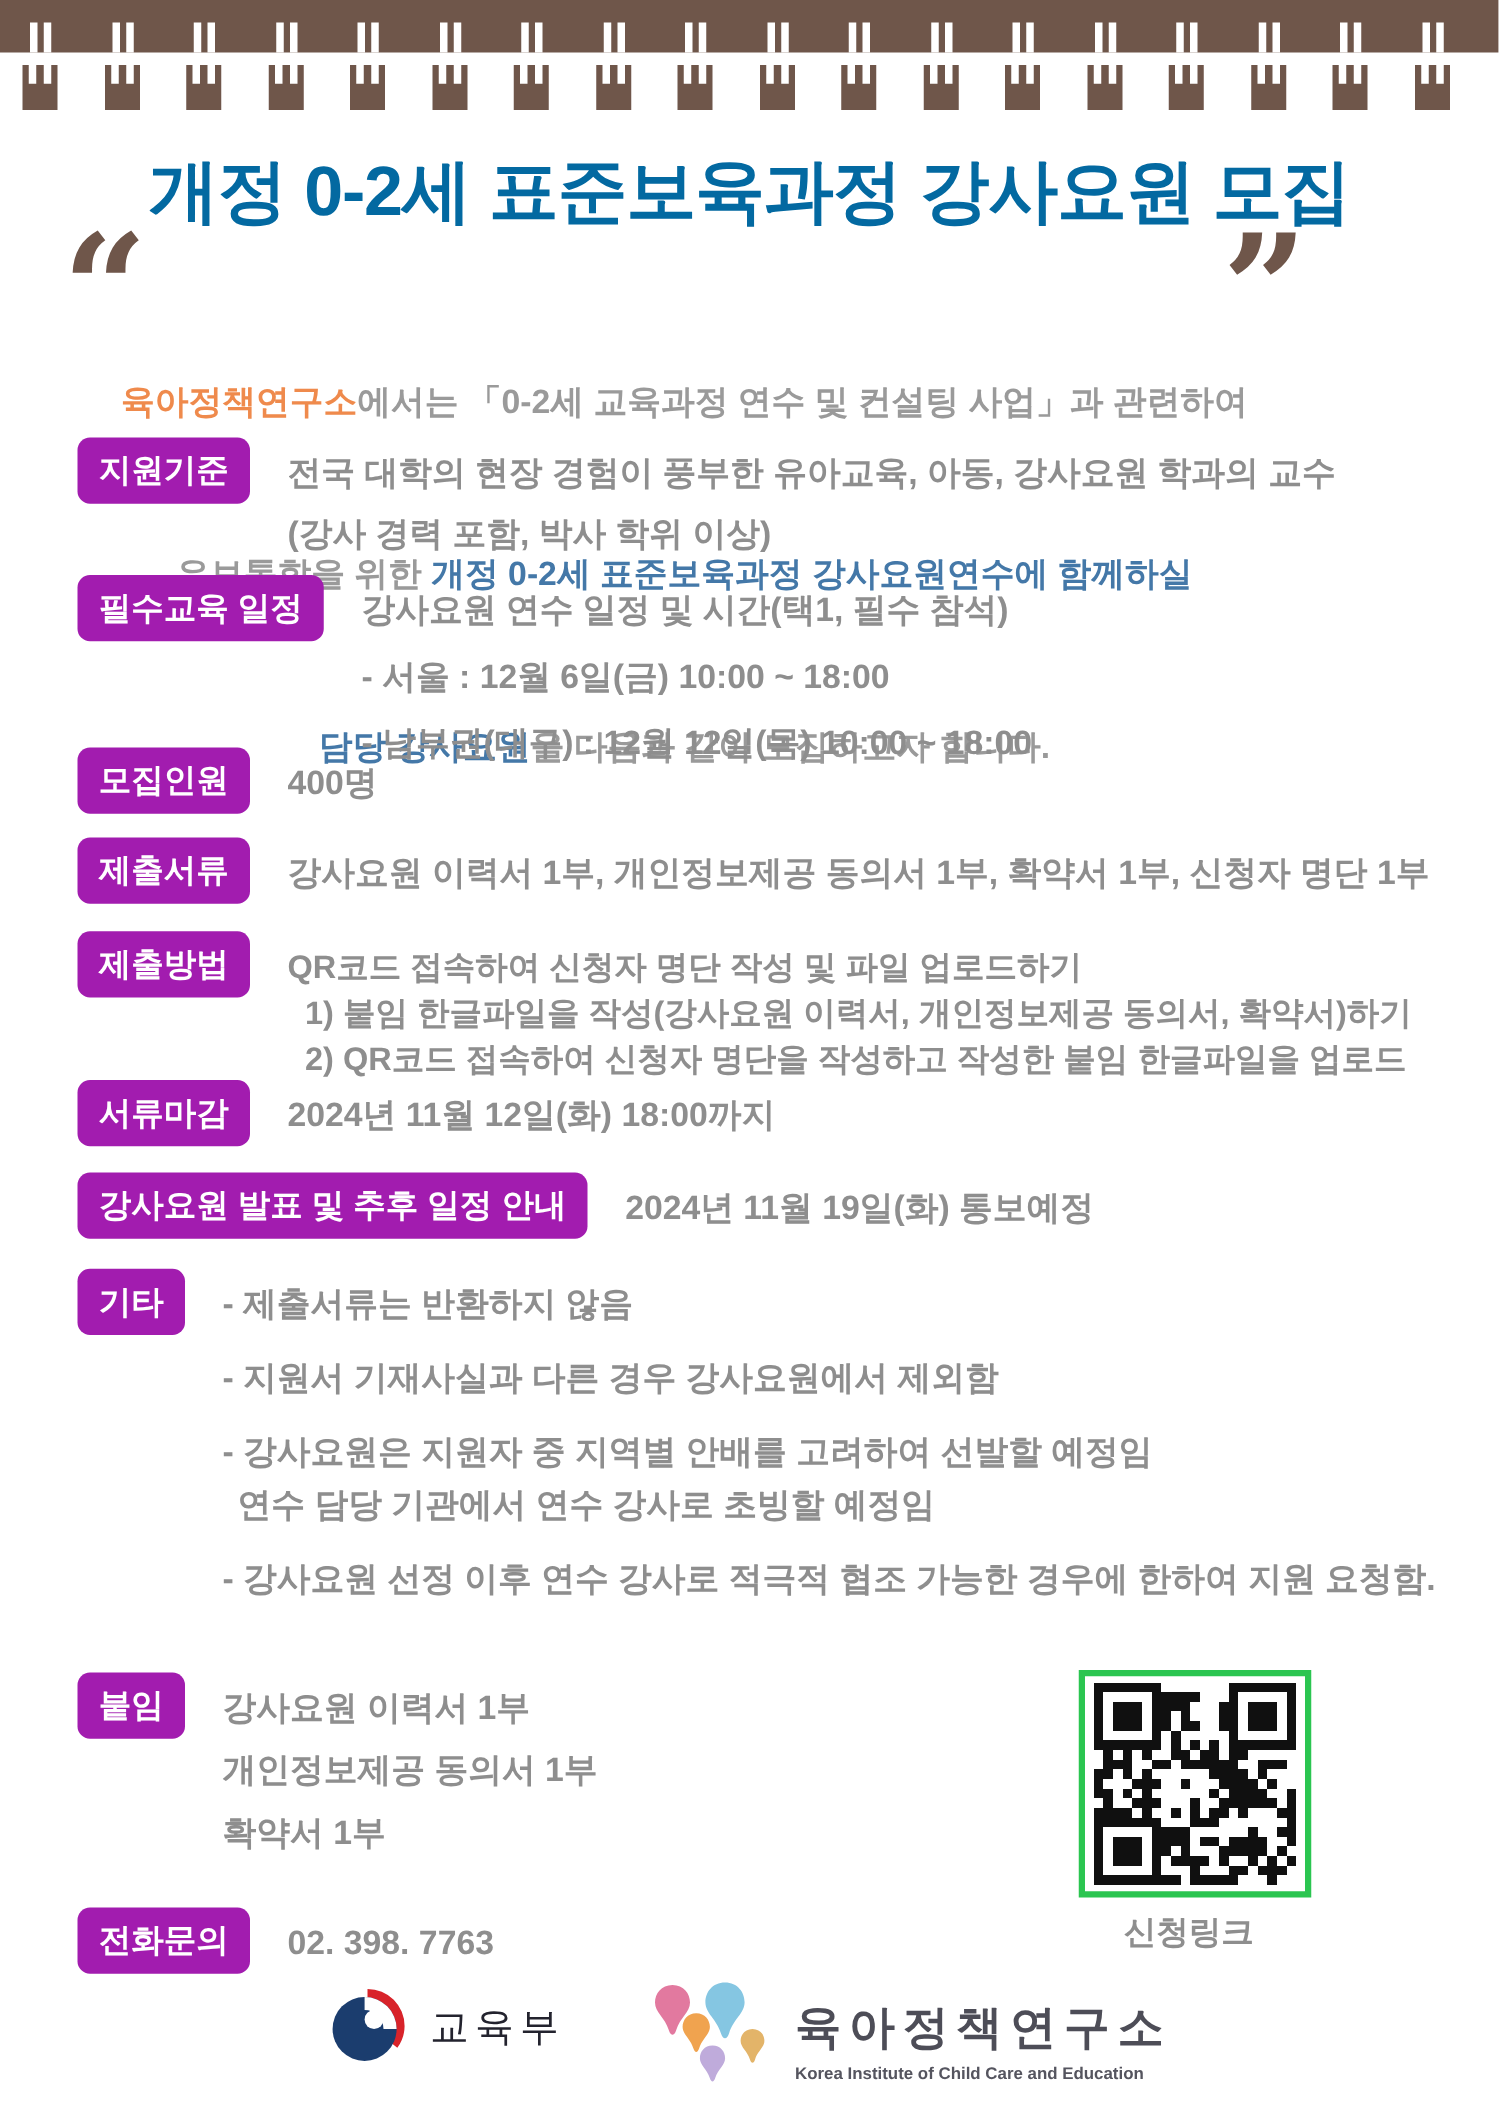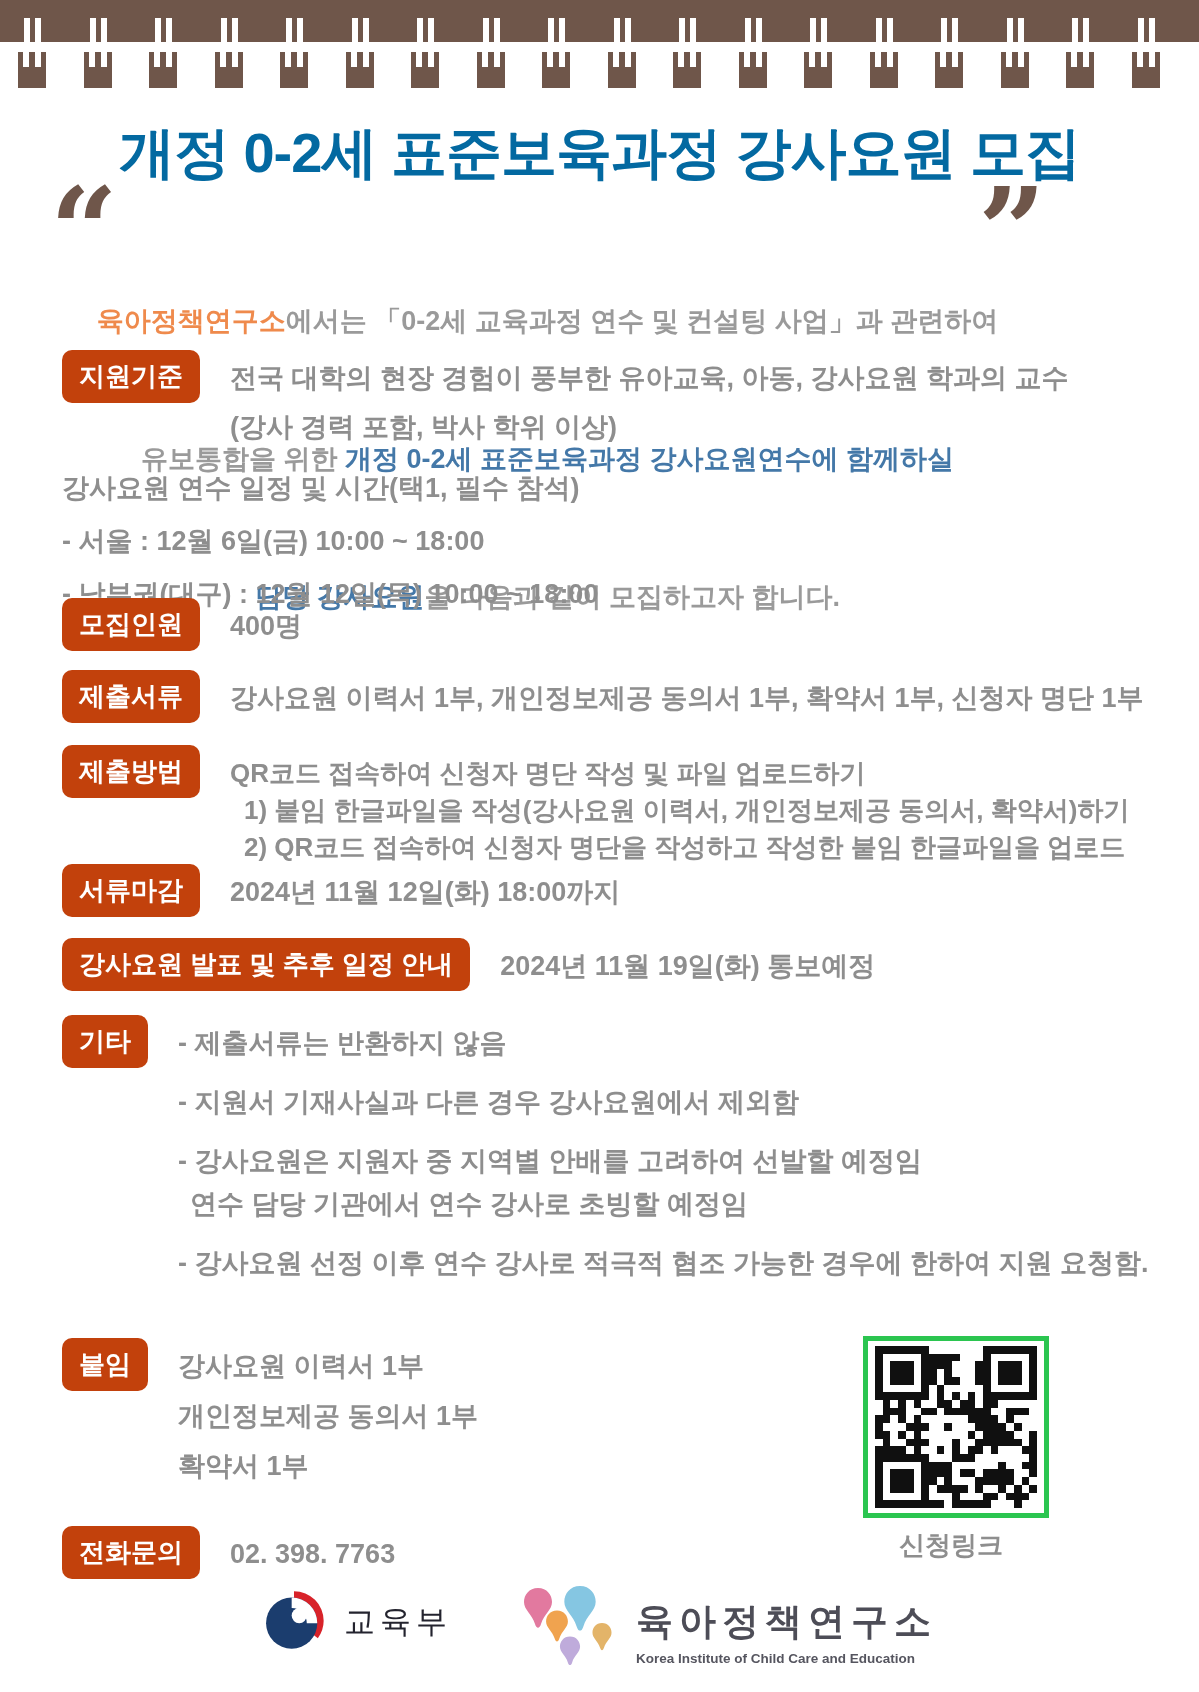--- a/index.html
+++ b/index.html
@@ -22,21 +22,21 @@
     font-size:118px;color:#6F564A;line-height:1;}
   .quote.open{left:50px;top:172px;}
   .quote.close{left:978px;top:172px;}
   
   .intro{position:absolute;top:206px;left:0;width:1095px;text-align:center;
     font-size:27px;font-weight:bold;color:#9A9A9A;line-height:46px;white-space:pre-wrap;}
   .intro .orange{color:#EF8A4C;}
   .intro .blue{color:#4478A8;}
   
   .section{position:absolute;left:62px;display:flex;align-items:flex-start;gap:30px;}
-  .label{background:#c2410c;color:#ffffff;font-size:26px;font-weight:bold;
+  .label{background:#a21caf;color:#ffffff;font-size:26px;font-weight:bold;
     padding:9px 17px;border-radius:10px;white-space:nowrap;text-align:center;}
   .content{padding-top:10px;font-size:27px;font-weight:bold;color:#8E8E8E;line-height:36px;}
   .line{margin-bottom:0;}
   .sec0 .line{margin-bottom:13px;}
   .sec1 .line{margin-bottom:17px;}
   .sec4 .content{font-size:26px;}
   .sec4 .line{margin-bottom:1px;}
   .sec4 .indent{padding-left:14px;}
   .sec7 .line{margin-bottom:23px;}
   .sec7 .cont{margin-top:-16px;padding-left:12px;}
@@ -132,20 +132,21 @@
 
   <div class="section sec0" style="top:350px">
     <div class="label">지원기준</div>
     <div class="content">
       <div class="line">전국 대학의 현장 경험이 풍부한 유아교육, 아동, 강사요원 학과의 교수</div>
       <div class="line">(강사 경력 포함, 박사 학위 이상)</div>
     </div>
   </div>
 
   <div class="section sec1" style="top:460px">
+    <div class="label">필수교육 일정</div>
     <div class="content">
       <div class="line">강사요원 연수 일정 및 시간(택1, 필수 참석)</div>
       <div class="line">- 서울 : 12월 6일(금) 10:00 ~ 18:00</div>
       <div class="line">- 남부권(대구) : 12월 12일(목) 10:00 ~ 18:00</div>
     </div>
   </div>
 
   <div class="section sec2" style="top:598px">
     <div class="label">모집인원</div>
     <div class="content">

